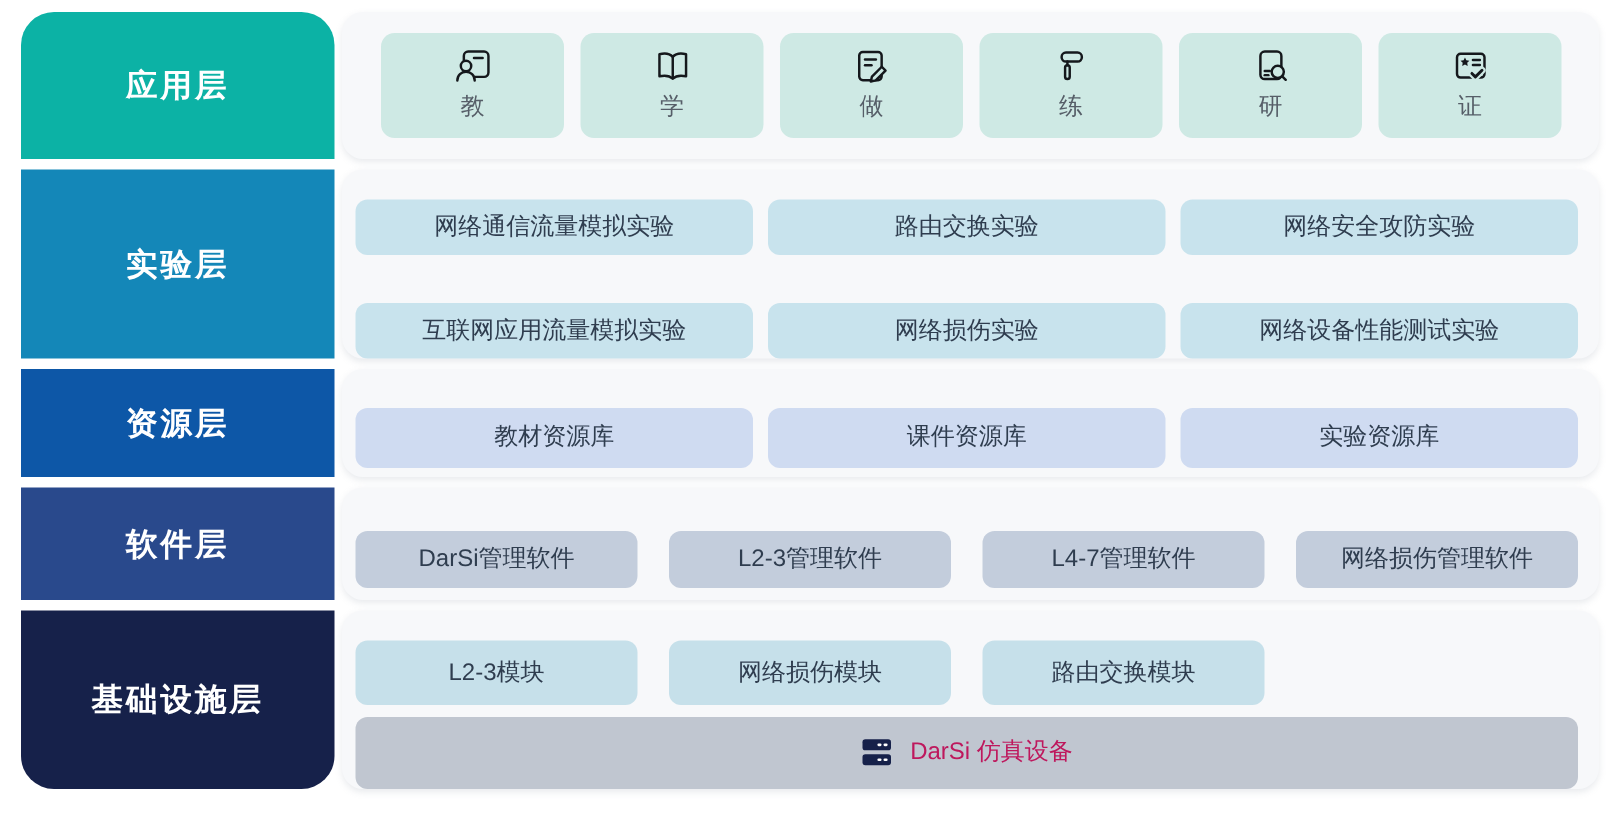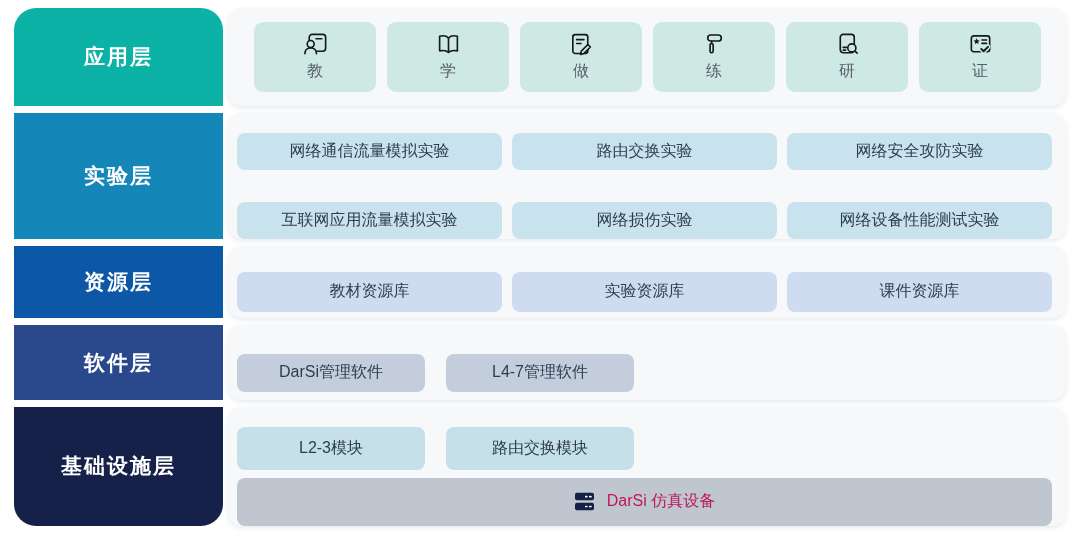--- a/index.html
+++ b/index.html
@@ -150,42 +150,45 @@
         <div class="pill">网络设备性能测试实验</div>
       </div>
     </div>
   </div>
 
   <div class="row row-res">
     <div class="layer-label ll-2">资源层</div>
     <div class="card">
       <div class="grid grid-res">
         <div class="pill">教材资源库</div>
+        <div class="pill">课件资源库</div>
         <div class="pill">实验资源库</div>
-        <div class="pill">课件资源库</div>
       </div>
     </div>
   </div>
 
   <div class="row row-soft">
     <div class="layer-label ll-3">软件层</div>
     <div class="card">
       <div class="grid grid-soft">
         <div class="pill">DarSi管理软件</div>
+        <div class="pill">L2-3管理软件</div>
         <div class="pill">L4-7管理软件</div>
+        <div class="pill">网络损伤管理软件</div>
       </div>
     </div>
   </div>
 
   <div class="row row-infra">
     <div class="layer-label ll-4">基础设施层</div>
     <div class="card">
       <div class="infra-stack">
         <div class="grid grid-mod">
           <div class="pill">L2-3模块</div>
+          <div class="pill">网络损伤模块</div>
           <div class="pill">路由交换模块</div>
         </div>
         <div class="device-bar">
           <svg width="21" height="19" viewBox="0 0 24 22">
             <rect x="1" y="1" width="22" height="8.5" rx="2.2" fill="#16214a"></rect>
             <rect x="1" y="12.5" width="22" height="8.5" rx="2.2" fill="#16214a"></rect>
             <rect x="12.5" y="4.3" width="3.2" height="2" rx="1" fill="#ffffff"></rect>
             <rect x="17.2" y="4.3" width="3.2" height="2" rx="1" fill="#ffffff"></rect>
             <rect x="12.5" y="15.8" width="3.2" height="2" rx="1" fill="#ffffff"></rect>
             <rect x="17.2" y="15.8" width="3.2" height="2" rx="1" fill="#ffffff"></rect>

